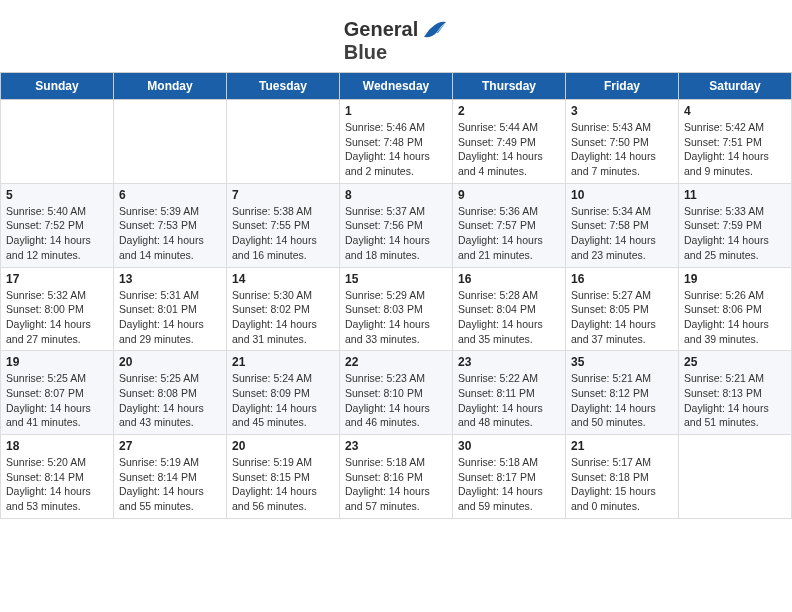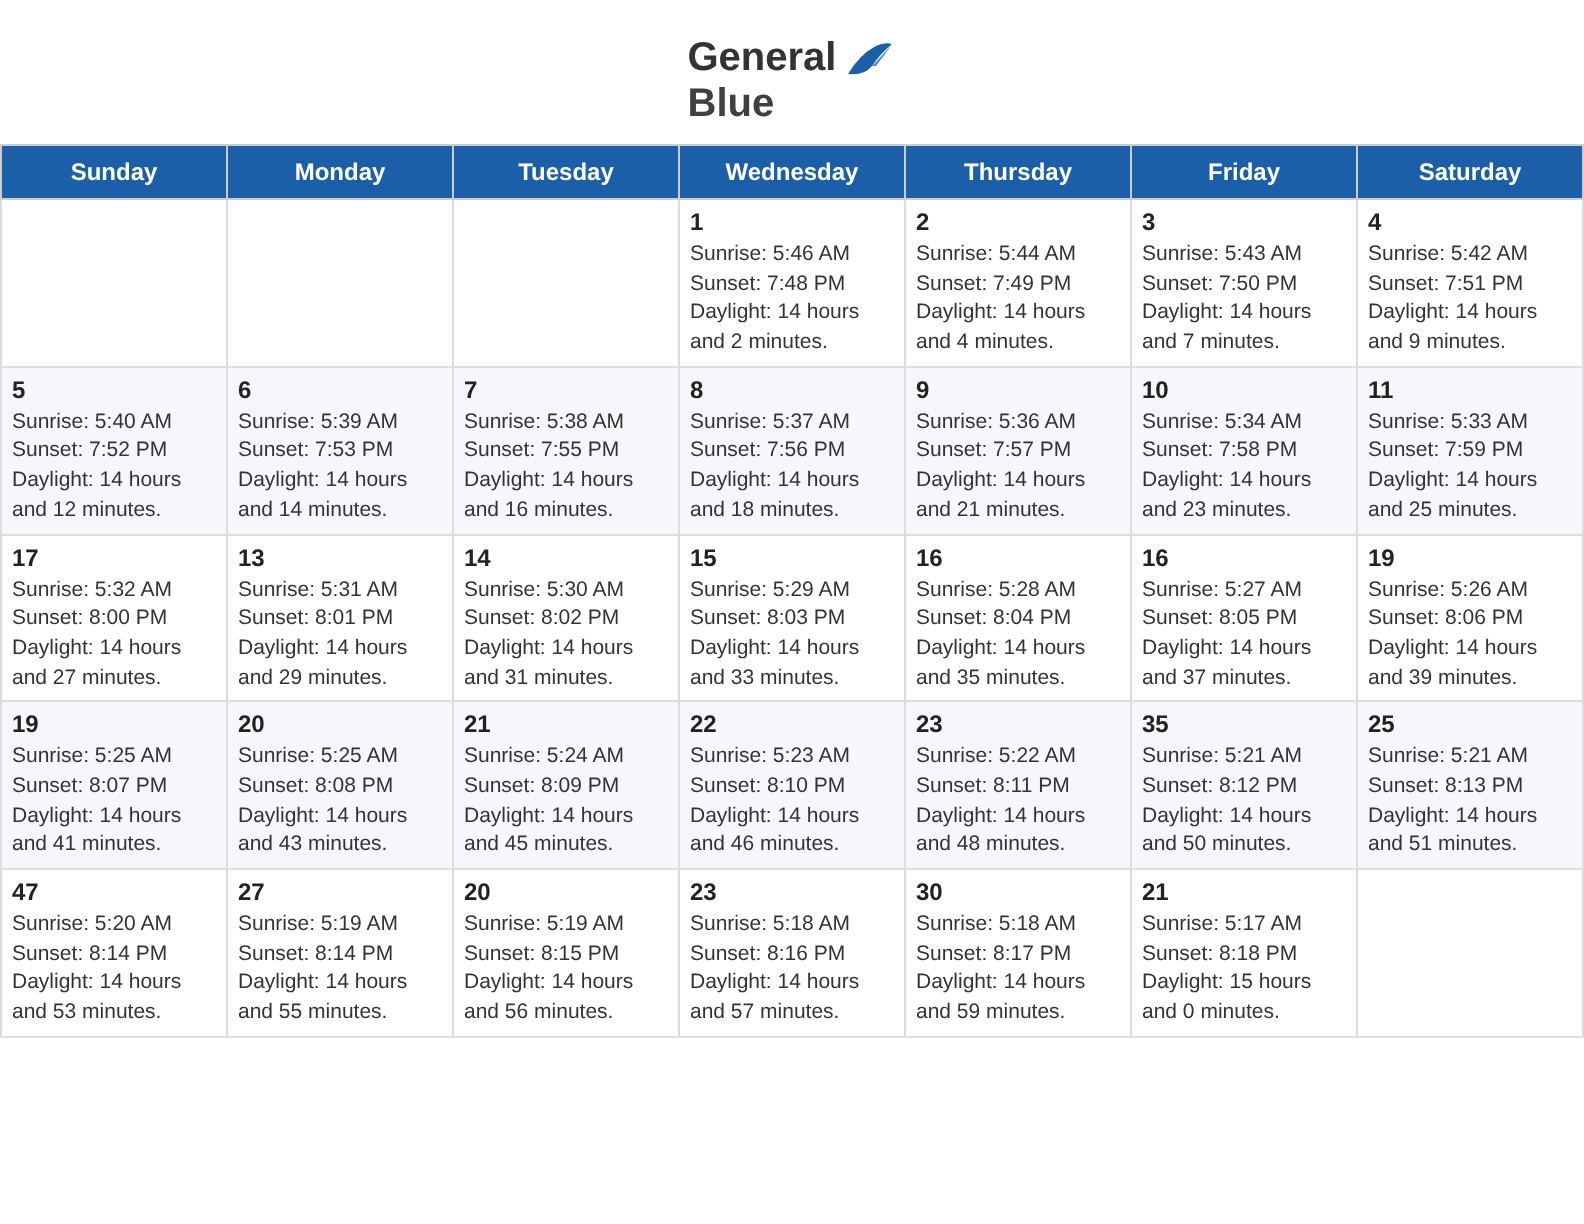--- a/index.html
+++ b/index.html
@@ -237,21 +237,21 @@
           <span class="day-number">35</span>
           <div class="day-info">Sunrise: 5:21 AM<br>Sunset: 8:12 PM<br>Daylight: 14 hours<br>and 50 minutes.</div>
         </td>
         <td>
           <span class="day-number">25</span>
           <div class="day-info">Sunrise: 5:21 AM<br>Sunset: 8:13 PM<br>Daylight: 14 hours<br>and 51 minutes.</div>
         </td>
       </tr>
       <tr>
         <td>
-          <span class="day-number">47</span>
+          <span class="day-number">18</span>
           <div class="day-info">Sunrise: 5:20 AM<br>Sunset: 8:14 PM<br>Daylight: 14 hours<br>and 53 minutes.</div>
         </td>
         <td>
           <span class="day-number">27</span>
           <div class="day-info">Sunrise: 5:19 AM<br>Sunset: 8:14 PM<br>Daylight: 14 hours<br>and 55 minutes.</div>
         </td>
         <td>
           <span class="day-number">20</span>
           <div class="day-info">Sunrise: 5:19 AM<br>Sunset: 8:15 PM<br>Daylight: 14 hours<br>and 56 minutes.</div>
         </td>

